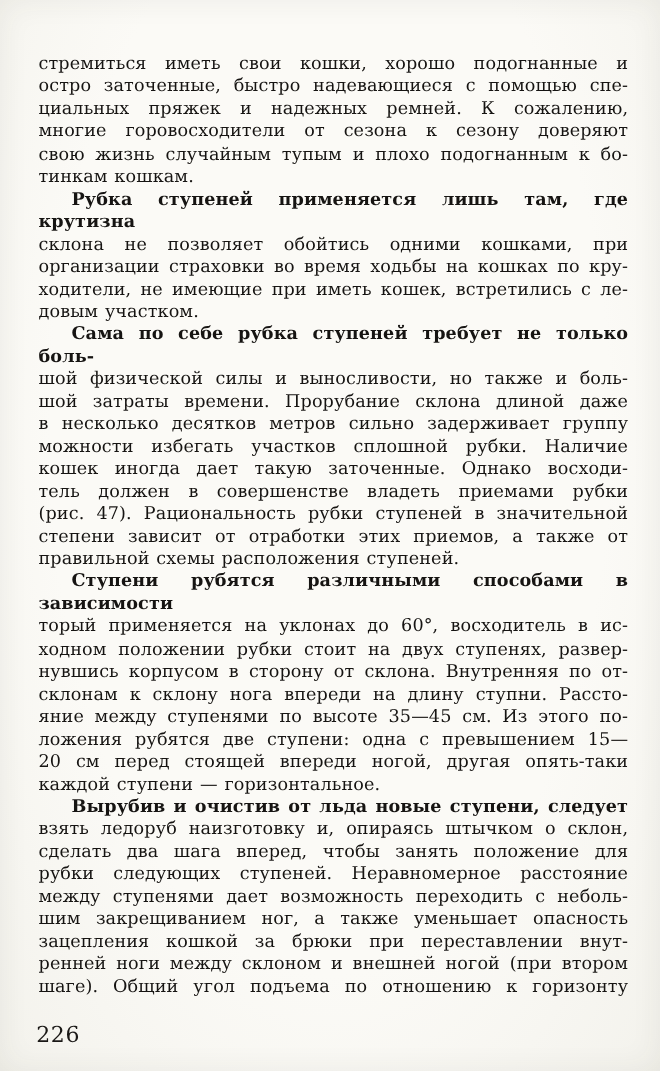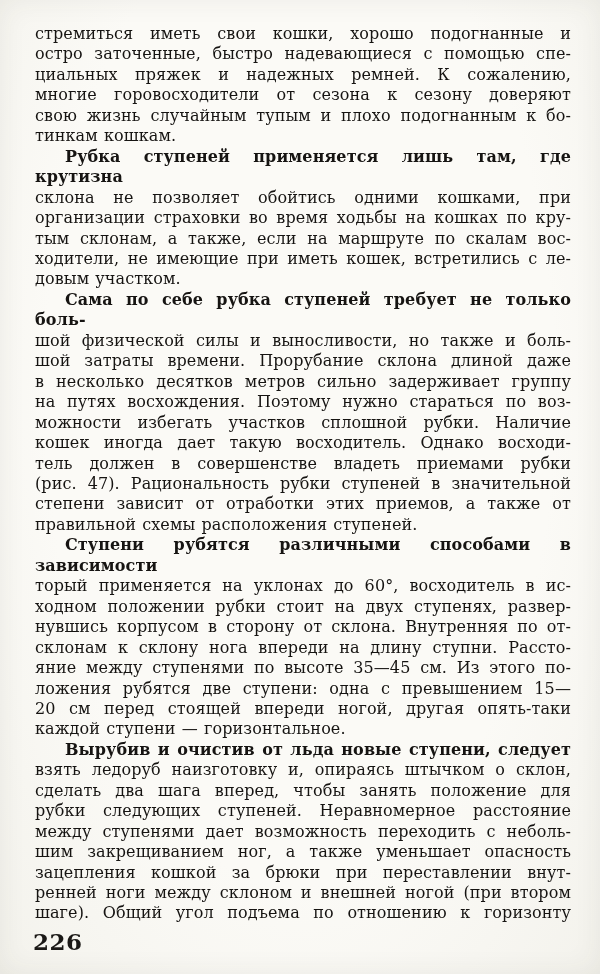--- a/index.html
+++ b/index.html
@@ -15,21 +15,21 @@
     background:
       radial-gradient(ellipse at 50% 40%, #fbfaf6 60%, #f3f2ec 100%);
     box-shadow: inset 0 0 28px rgba(60,55,45,0.07);
     overflow: hidden;
     font-family: "DejaVu Serif", "Liberation Serif", serif;
     color: #171513;
   }
   .text-block {
     position: absolute;
     left: 35px;
-    top: 24px;
+    top: 48px;
     width: 536px;
   }
   .para { margin: 0; padding: 0; }
   .line {
     font-size: 16px;
     line-height: 20.45px;
     letter-spacing: 0.1px;
     text-align: justify;
     text-align-last: justify;
     word-spacing: 1px;
@@ -41,22 +41,22 @@
     text-align-last: left;
   }
   .para.indented .line:first-child {
     text-indent: 30px;
     font-weight: bold;
   }
   .page-number {
     position: absolute;
     left: 33px;
     top: 928px;
-    font-size: 23px;
-    font-weight: 700;
+    font-size: 20px;
+    font-weight: 400;
     letter-spacing: 0.5px;
     color: #1a1816;
   }
 </style>
 </head>
 <body>
 
 <div class="page">
   <div class="text-block">
       <div class="para">
@@ -64,32 +64,30 @@
         <div class="line">остро заточенные, быстро надевающиеся с помощью спе-</div>
         <div class="line">циальных пряжек и надежных ремней. К сожалению,</div>
         <div class="line">многие горовосходители от сезона к сезону доверяют</div>
         <div class="line">свою жизнь случайным тупым и плохо подогнанным к бо-</div>
         <div class="line last">тинкам кошкам.</div>
       </div>
       <div class="para indented">
         <div class="line">Рубка ступеней применяется лишь там, где крутизна</div>
         <div class="line">склона не позволяет обойтись одними кошками, при</div>
         <div class="line">организации страховки во время ходьбы на кошках по кру-</div>
-        <div class="line">тым склонам, а также, если на маршруте по скалам вос-</div>
         <div class="line">ходители, не имеющие при иметь кошек, встретились с ле-</div>
         <div class="line last">довым участком.</div>
       </div>
       <div class="para indented">
         <div class="line">Сама по себе рубка ступеней требует не только боль-</div>
         <div class="line">шой физической силы и выносливости, но также и боль-</div>
         <div class="line">шой затраты времени. Прорубание склона длиной даже</div>
         <div class="line">в несколько десятков метров сильно задерживает группу</div>
-        <div class="line">на путях восхождения. Поэтому нужно стараться по воз-</div>
         <div class="line">можности избегать участков сплошной рубки. Наличие</div>
-        <div class="line">кошек иногда дает такую восходитель. Однако восходи-</div>
+        <div class="line">кошек иногда дает такую заточенные. Однако восходи-</div>
         <div class="line">тель должен в совершенстве владеть приемами рубки</div>
         <div class="line">(рис. 47). Рациональность рубки ступеней в значительной</div>
         <div class="line">степени зависит от отработки этих приемов, а также от</div>
         <div class="line last">правильной схемы расположения ступеней.</div>
       </div>
       <div class="para indented">
         <div class="line">Ступени рубятся различными способами в зависимости</div>
         <div class="line">торый применяется на уклонах до 60°, восходитель в ис-</div>
         <div class="line">ходном положении рубки стоит на двух ступенях, развер-</div>
         <div class="line">нувшись корпусом в сторону от склона. Внутренняя по от-</div>

